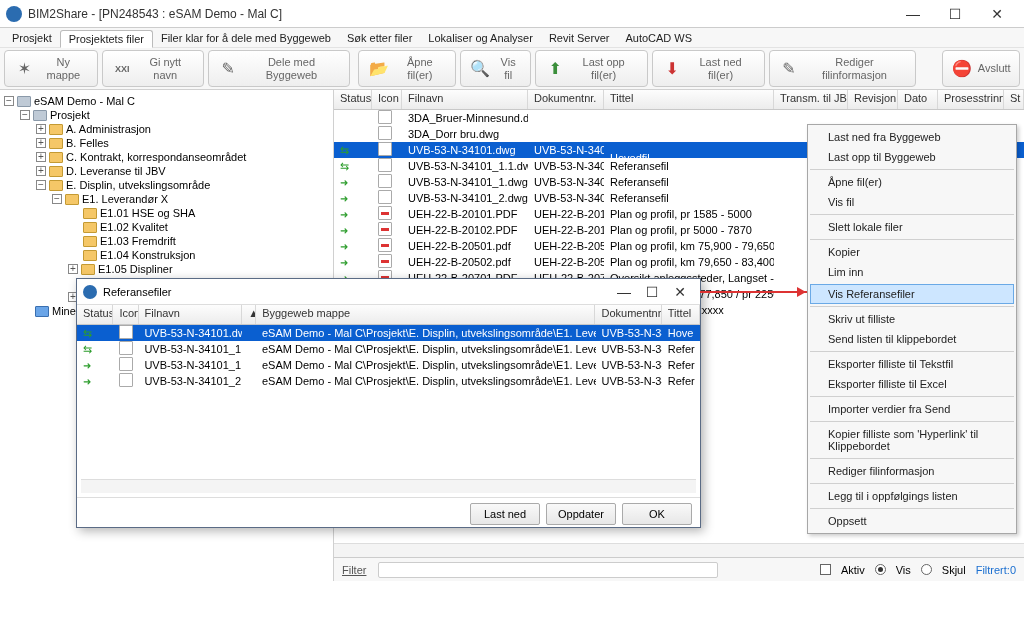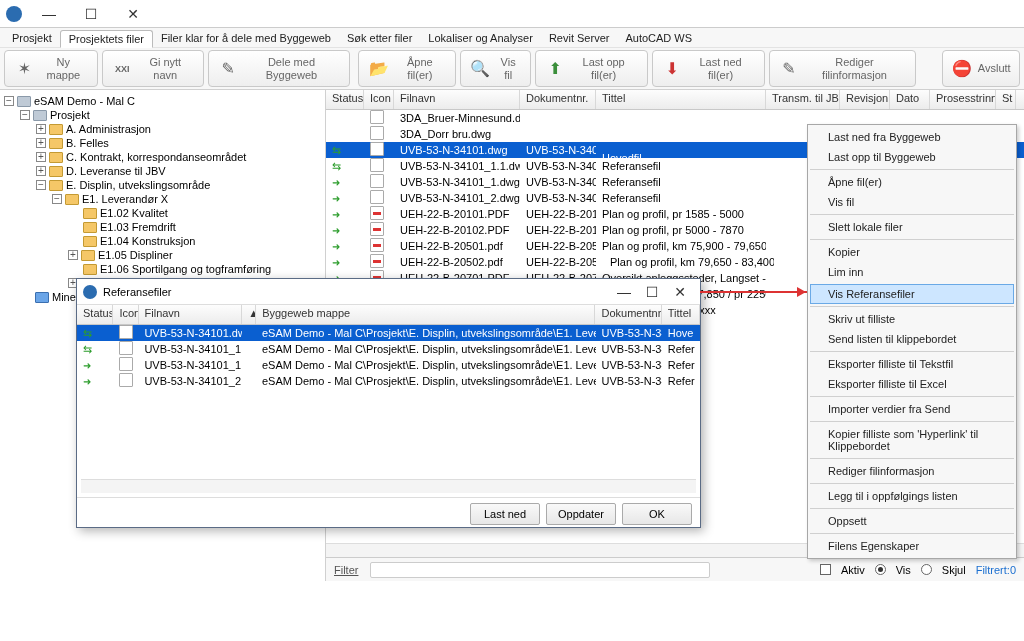--- a/index.html
+++ b/index.html
@@ -66,20 +66,21 @@
   .redarrow::after{content:""; position:absolute; right:-1px; top:-4px; border:5px solid transparent; border-left:9px solid #d33;}
   .checkbox{width:11px;height:11px;border:1px solid #666;display:inline-block;background:#fff;}
   .radio{width:11px;height:11px;border:1px solid #666;border-radius:50%;display:inline-block;background:#fff;position:relative;}
   .radio.on::after{content:"";position:absolute;left:2px;top:2px;width:5px;height:5px;background:#333;border-radius:50%;}
 </style>
 </head>
 <body>
 
 <div class="titlebar">
   <span class="icon"></span>
+  <span class="title">BIM2Share - [PN248543 : eSAM Demo - Mal C]</span>
   <div class="winbtns">
     <div class="winbtn">—</div>
     <div class="winbtn">☐</div>
     <div class="winbtn">✕</div>
   </div>
 </div>
 
 <div class="menubar">
   <div>Prosjekt</div>
   <div class="active">Prosjektets filer</div>
@@ -166,20 +167,25 @@
       </div>
       <div class="tree-node ind2">
         <span class="twist" style="border:1px solid #888;width:10px;height:10px;line-height:8px;">−</span>
         <span class="folder-ico"></span>
         <span>E. Displin, utvekslingsområde</span>
       </div>
       <div class="tree-node ind3">
         <span class="twist" style="border:1px solid #888;width:10px;height:10px;line-height:8px;">−</span>
         <span class="folder-ico"></span>
         <span>E1. Leverandør X</span>
+      </div>
+      <div class="tree-node ind4">
+        <span class="twist"></span>
+        <span class="folder-ico"></span>
+        <span>E1.01 HSE og SHA</span>
       </div>
       <div class="tree-node ind4">
         <span class="twist"></span>
         <span class="folder-ico"></span>
         <span>E1.02 Kvalitet</span>
       </div>
       <div class="tree-node ind4">
         <span class="twist"></span>
         <span class="folder-ico"></span>
         <span>E1.03 Fremdrift</span>
@@ -331,21 +337,21 @@
           <div class="cell" style="width: 50px;"></div>
           <div class="cell" style="width: 40px;"></div>
           <div class="cell" style="width: 66px;"></div>
           <div class="cell" style="width: 20px;"></div>
         </div>
         <div class="row">
           <div class="cell" style="width: 38px;"><span class="statusico arrow-green"></span></div>
           <div class="cell" style="width: 30px;"><span class="pdf-ico"></span></div>
           <div class="cell" style="width: 126px;">UEH-22-B-20502.pdf</div>
           <div class="cell" style="width: 76px;">UEH-22-B-20502</div>
-          <div class="cell" style="width: 170px; margin-left: 8px;">Plan og profil, km 79,650 - 83,400</div>
+          <div class="cell" style="width: 170px;">Plan og profil, km 79,650 - 83,400</div>
           <div class="cell" style="width: 74px;"></div>
           <div class="cell" style="width: 50px;"></div>
           <div class="cell" style="width: 40px;"></div>
           <div class="cell" style="width: 66px;"></div>
           <div class="cell" style="width: 20px;"></div>
         </div>
         <div class="row">
           <div class="cell" style="width: 38px;"><span class="statusico arrow-green"></span></div>
           <div class="cell" style="width: 30px;"><span class="pdf-ico"></span></div>
           <div class="cell" style="width: 126px;">UEH-22-B-20701.PDF</div>
@@ -412,21 +418,20 @@
     <div class="mi hi sep">Vis Referansefiler</div>
     <div class="mi sep">Skriv ut filliste</div>
     <div class="mi">Send listen til klippebordet</div>
     <div class="mi sep">Eksporter filliste til Tekstfil</div>
     <div class="mi">Eksporter filliste til Excel</div>
     <div class="mi sep">Importer verdier fra Send</div>
     <div class="mi sep">Kopier filliste som 'Hyperlink' til Klippebordet</div>
     <div class="mi sep">Rediger filinformasjon</div>
     <div class="mi sep">Legg til i oppfølgings listen</div>
     <div class="mi sep">Oppsett</div>
-    <div class="mi sep">Filens Egenskaper</div>
   </div>
 
 <div class="redarrow"></div>
 
 <div class="modal">
   <div class="mtitle">
     <span class="icon" style="width:14px;height:14px;border-radius:50%;background:#2b6cb0;display:inline-block;margin-right:6px;"></span>
     <span class="t">Referansefiler</span>
     <div class="winbtn" style="width:28px;">—</div>
     <div class="winbtn" style="width:28px;">☐</div>

